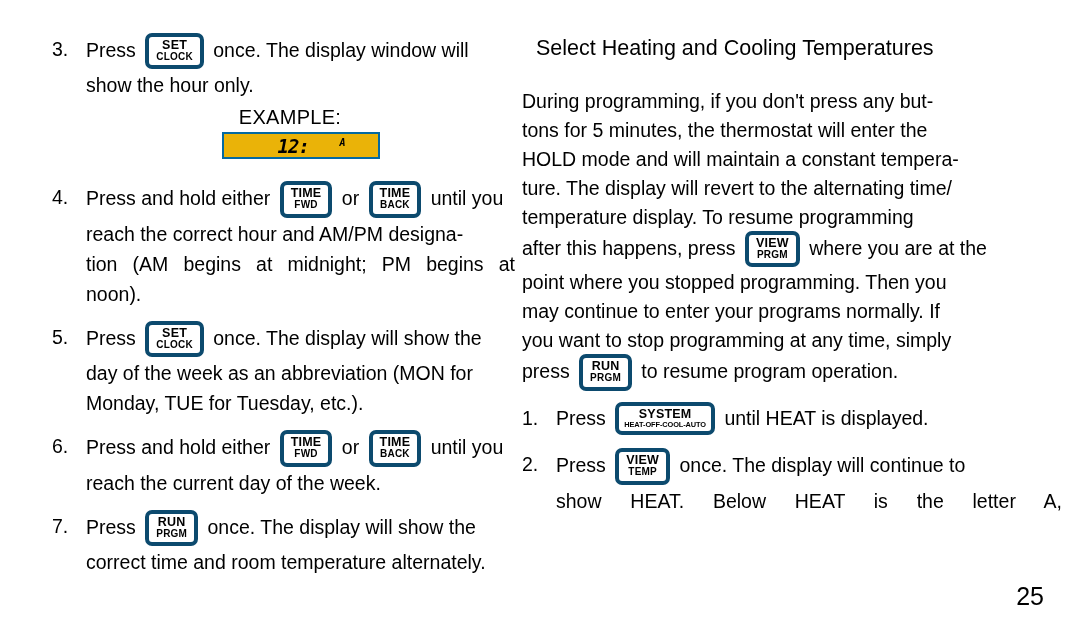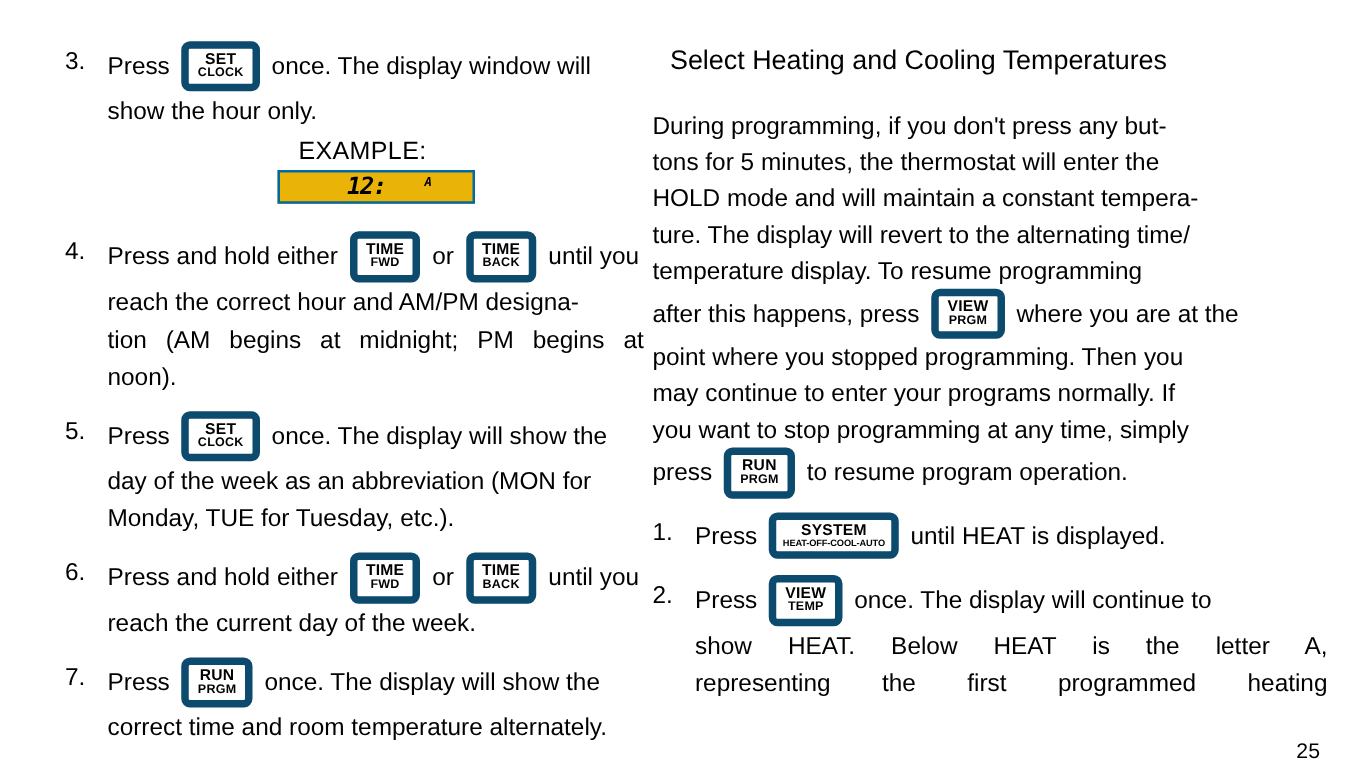--- a/index.html
+++ b/index.html
@@ -85,21 +85,21 @@
     line-height: 28px;
     margin: 0 0 25px 14px;
     font-weight: normal;
     white-space: nowrap;
   }
 
   
   .btn {
     display: inline-block;
     vertical-align: middle;
-    border: 6px solid #0c4a6e;
+    border: 4px solid #0c4a6e;
     border-radius: 7px;
     background: #fff;
     text-align: center;
     padding: 2px 7px 3px 7px;
     margin: 0 4px;
     line-height: 1.04;
     position: relative;
     top: -1px;
   }
   .btn .l1 {
@@ -162,23 +162,23 @@
     top: 4px;
     font-family: "DejaVu Sans Mono", monospace;
     font-style: italic;
     font-size: 10px;
     font-weight: bold;
     line-height: 1;
   }
 
   .page-number {
     position: absolute;
-    right: 24px;
+    right: 36px;
     bottom: 12px;
-    font-size: 17px;
+    font-size: 25px;
   }
 
   .spacer-sm { height: 11px; }
 </style>
 </head>
 <body>
 
 <div class="page">
   <div class="columns">
 
@@ -337,21 +337,20 @@
         <div class="step-body">
           <span class="rline">
             <span>Press</span>
             <span class="btn">
               <span class="l1">VIEW</span>
               <span class="l2">TEMP</span>
             </span>
             <span>once. The display will continue to</span>
           </span>
           <span class="rline just">show HEAT.  Below HEAT is the letter A,</span>
-          <span class="rline just">representing the first programmed heating</span>
         </div>
       </div>
 
     </div>
   </div>
 
   <div class="page-number">25</div>
 </div>
 
 </body></html>

